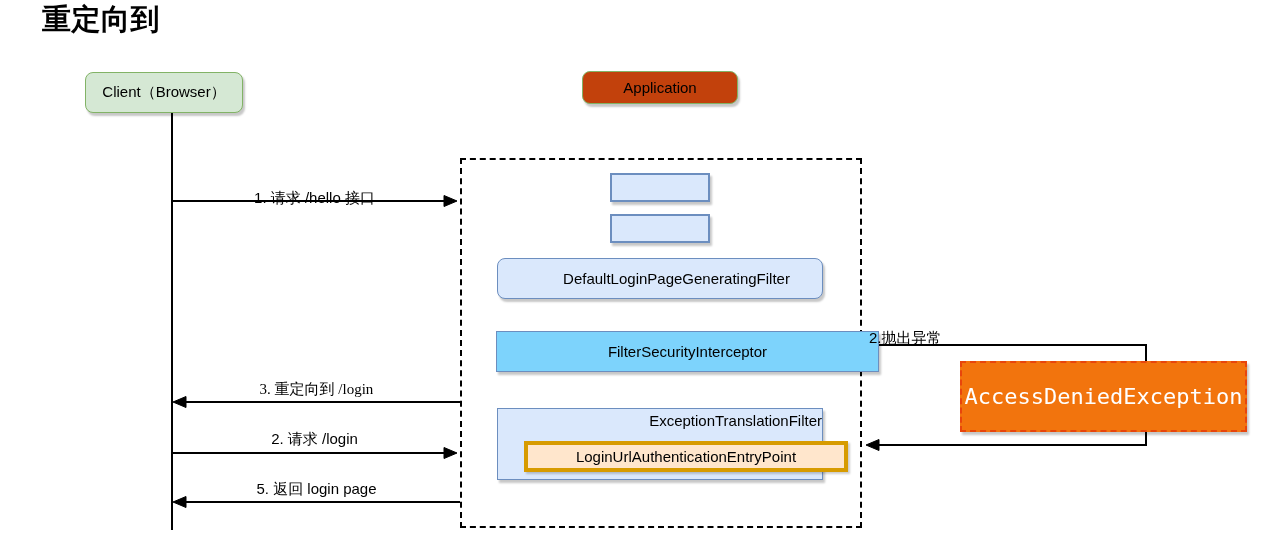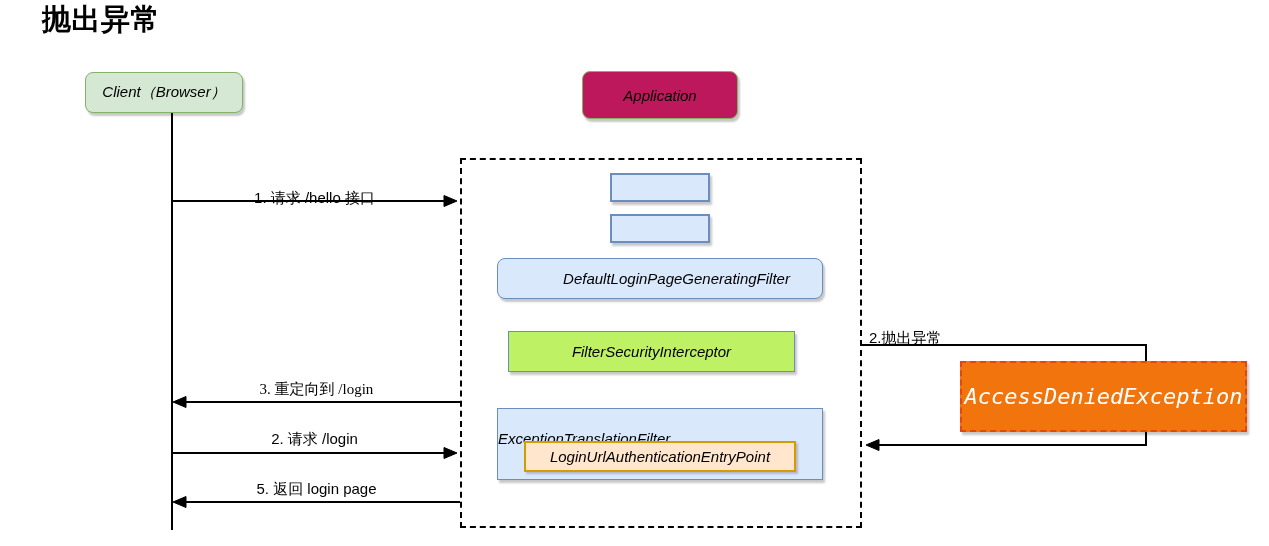--- a/index.html
+++ b/index.html
@@ -11,55 +11,55 @@
     position:absolute; left:42px; top:0px; font-size:29px; font-weight:700;
     letter-spacing:0.5px; z-index:4;
   }
   .svg-layer { position:absolute; left:0; top:0; z-index:1; }
   .svg-layer line, .svg-layer polyline { stroke:#000000; stroke-width:2; fill:none; }
   .svg-layer polygon { fill:#000000; stroke:#000000; stroke-width:1; }
 
   .node {
     position:absolute; box-sizing:border-box;
     display:flex; align-items:center; justify-content:center;
-    font-size:15px; text-align:left;font-style:italic;
+    font-size:15px; text-align:right;
   }
   .shadow { box-shadow:2px 3px 2px rgba(0,0,0,0.22); }
   .actor  { border:1.5px solid #82b366; border-radius:8px; z-index:2; }
   .chain  {
     position:absolute; box-sizing:border-box; border:2px dashed #000000;
     background:transparent; z-index:0;
   }
   .chain-label {
     border:2px solid #000000; z-index:3; font-size:15px;
     box-shadow:2px 2px 2px rgba(0,0,0,0.25);
   }
   .filter { border:1.5px solid #6c8ebf; z-index:2; }
   .filter.rounded { border-radius:8px;padding-left:33px; }
   .filter.small { border-width:2px; }
-  .etf { align-items:flex-start; padding-top:21px; }
+  .etf { align-items:flex-start; padding-top:3px; }
   .entry-point {
-    position:absolute; left:26px; top:32px; width:272px; height:31px;
+    position:absolute; left:26px; top:32px; width:324px; height:31px;
     box-sizing:border-box; display:flex; align-items:center; justify-content:center;
-    border:2px solid #15803d; font-size:15px;
+    border:4px solid #15803d; font-size:15px;
     box-shadow:1.5px 2px 2px rgba(0,0,0,0.2);
   }
   .exception {
     border:2px dashed #e8450c; z-index:2;
     font-family:"DejaVu Sans Mono","Liberation Mono",monospace; font-size:22px;
   }
   .msg { position:absolute; font-size:15px; z-index:3; white-space:nowrap; line-height:20px; }
   .msg.center { text-align:center; }
 </style>
 </head>
 <body>
 
 <div class="canvas">
 
-  <div class="title">抛出异常</div>
+  <div class="title">重定向到</div>
 
   <svg class="svg-layer" width="1269" height="546" viewBox="0 0 1269 546">
     <line x1="172" y1="113" x2="172" y2="530"></line>
     <g>
       <line x1="172" y1="201" x2="445" y2="201"></line>
       <polygon points="457,201 444,195.5 444,206.5"></polygon>
     </g>
     <g>
       <polyline points="862,345 1146,345 1146,445 878,445"></polyline>
       <polygon points="866,445 879,439.5 879,450.5"></polygon>
@@ -74,34 +74,34 @@
     </g>
     <g>
       <line x1="460" y1="502" x2="185" y2="502"></line>
       <polygon points="173,502 186,496.5 186,507.5"></polygon>
     </g>
   </svg>
 
   <div class="node actor shadow" style="left: 85px; top: 72px; width: 158px; height: 41px; background: rgb(213, 232, 212); border-color: rgb(130, 179, 102);">
     <span>Client（Browser）</span>
   </div>
-  <div class="node actor shadow" style="left: 582px; top: 71px; width: 156px; height: 48px; background: #be185d; border-color: rgb(130, 179, 102);">
+  <div class="node actor shadow" style="left: 582px; top: 71px; width: 156px; height: 33px; background: #c2410c; border-color: rgb(130, 179, 102);">
     <span>Application</span>
   </div>
 
   <div class="chain" style="left:460px; top:158px; width:402px; height:370px;"></div>
 
   <div class="node filter small shadow" style="left: 610px; top: 173px; width: 100px; height: 29px; background: rgb(218, 232, 252); border-color: rgb(108, 142, 191);"></div>
   <div class="node filter small shadow" style="left: 610px; top: 214px; width: 100px; height: 29px; background: rgb(218, 232, 252); border-color: rgb(108, 142, 191);"></div>
 
   <div class="node filter rounded shadow" style="left: 497px; top: 258px; width: 326px; height: 41px; background: rgb(218, 232, 252); border-color: rgb(108, 142, 191);">
     <span>DefaultLoginPageGeneratingFilter</span>
   </div>
 
-  <div class="node filter shadow" style="left: 496px; top: 331px; width: 287px; height: 41px; background: #bef264; border-color: rgb(108, 142, 191); margin-left: 12px;">
+  <div class="node filter shadow" style="left: 496px; top: 331px; width: 383px; height: 41px; background: #7dd3fc; border-color: rgb(108, 142, 191);">
     <span>FilterSecurityInterceptor</span>
   </div>
 
   <div class="node filter etf shadow" style="left: 497px; top: 408px; width: 326px; height: 72px; background: rgb(218, 232, 252); border-color: rgb(108, 142, 191);">
     <span style="width:100%;">ExceptionTranslationFilter</span>
     <div class="entry-point" style="background: rgb(255, 230, 204); border-color: rgb(215, 155, 0);">
       <span>LoginUrlAuthenticationEntryPoint</span>
     </div>
   </div>
 

